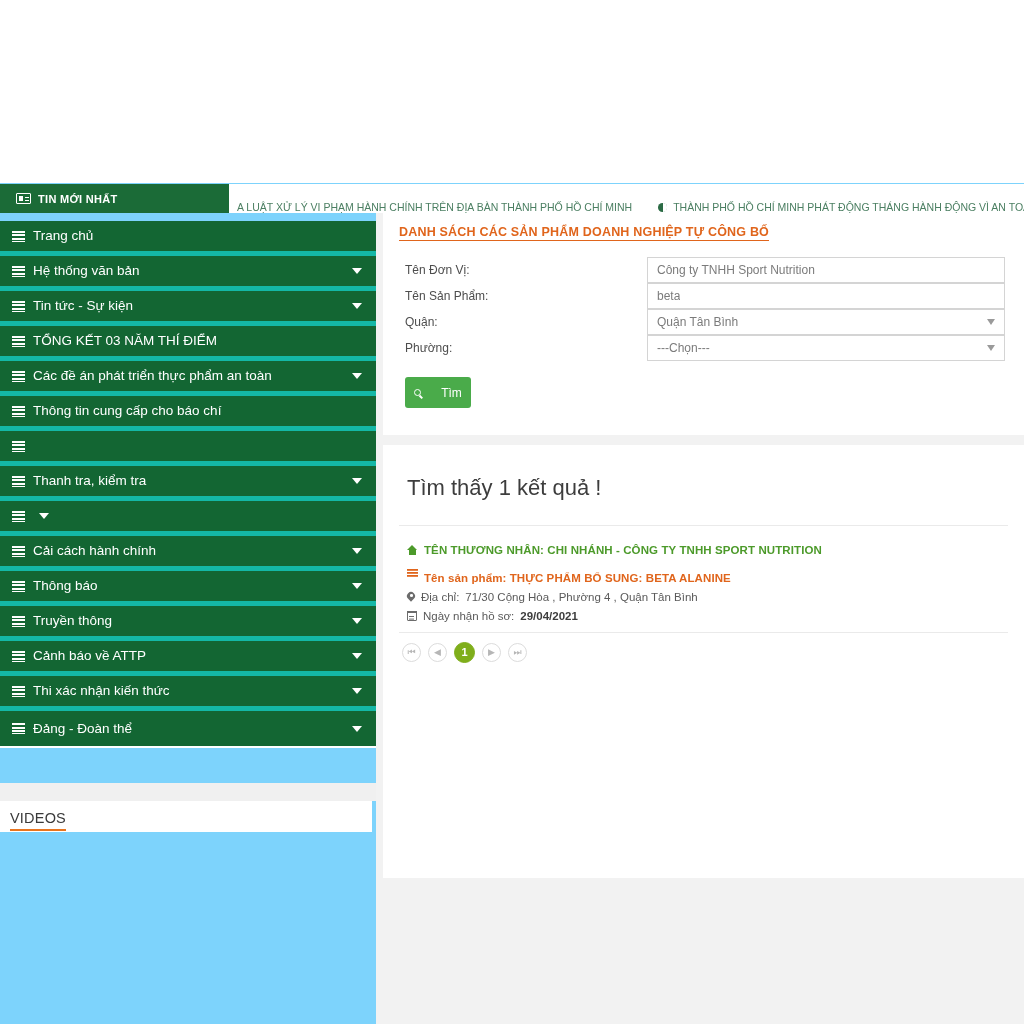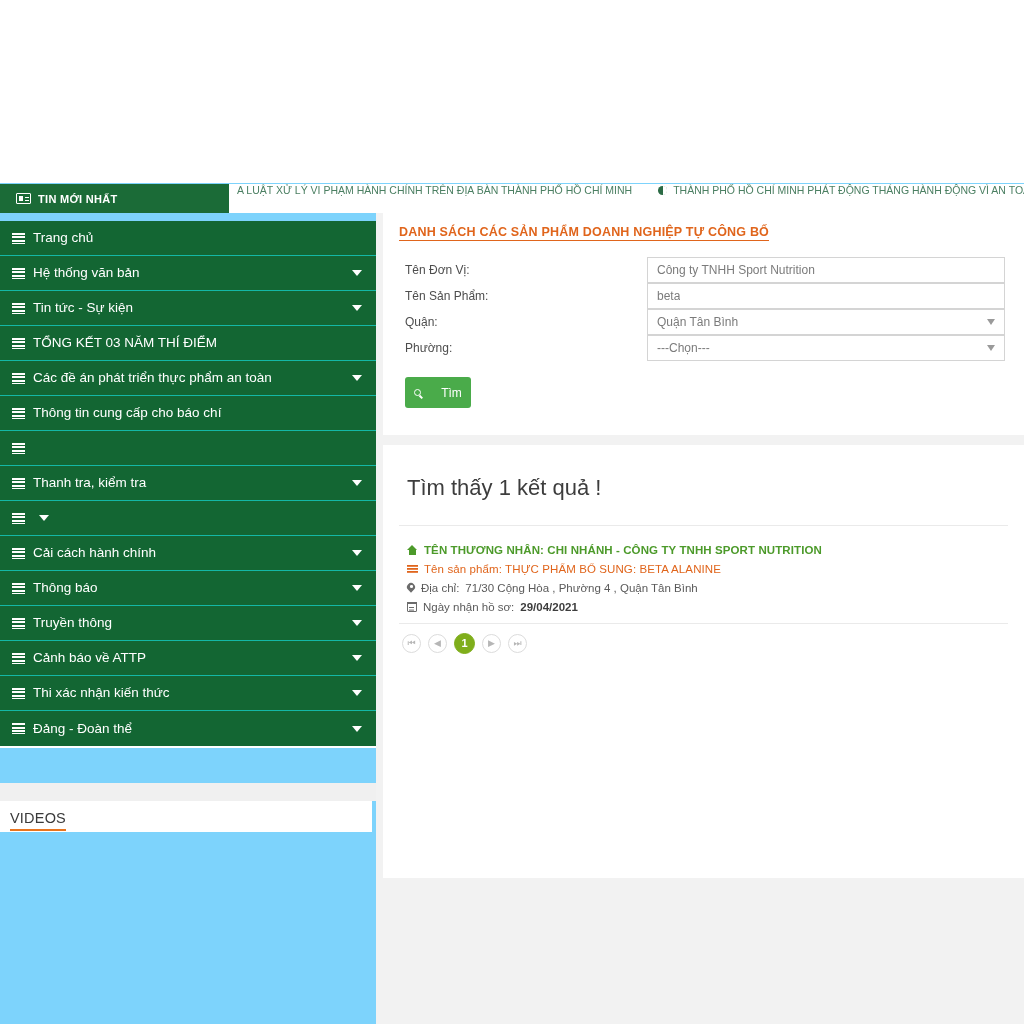--- a/index.html
+++ b/index.html
@@ -73,21 +73,21 @@
   .badge-label {
     color: #ffffff;
     font-size: 11px;
     font-weight: bold;
     letter-spacing: .3px;
     white-space: nowrap;
   }
   .ticker-track {
     flex: 1;
     display: flex;
-    align-items: flex-start;
+    align-items: flex-end;
     gap: 26px;
     padding-left: 8px;
     white-space: nowrap;
     overflow: hidden;
     border-left: 3px solid #1b6b37;
   }
   .ticker-item {
     display: flex;
     align-items: center;
     gap: 6px;
@@ -119,21 +119,21 @@
     width: 376px;
     background: #0f5a2b;
     border-bottom: 2px solid #ffffff;
   }
   .menu-item {
     height: 35px;
     display: flex;
     align-items: center;
     padding: 0 14px 0 12px;
     background: #136633;
-    border-bottom: 1px solid #14b8a6;
+    border-bottom: 5px solid #14b8a6;
     color: #ffffff;
     cursor: pointer;
   }
   .menu-item:last-child { border-bottom: none; }
   .menu-icon {
     width: 13px; height: 11px;
     flex: none;
     margin-right: 8px;
     background:
       linear-gradient(#ffffff,#ffffff) left 0 top 0/13px 2px no-repeat,
@@ -292,21 +292,21 @@
   }
   .r-line {
     display: flex;
     align-items: center;
     gap: 6px;
     margin-bottom: 7px;
     font-size: 11.5px;
     white-space: nowrap;
   }
   .r-merchant { color: #4c9a2a; font-weight: bold; letter-spacing: .1px; }
-  .r-product  { color: #e0651c; font-weight: normal; letter-spacing: .1px; }
+  .r-product  { color: #e0651c; font-weight: bold; letter-spacing: .1px; margin-top: 9px; }
   .r-plain    { color: #5a5a5a; }
   .r-plain b  { color: #3d3d3d; }
 
   .ico { flex: none; display: inline-block; }
   .ico-home {
     width: 11px; height: 10px;
     position: relative;
   }
   .ico-home::before {
     content: "";

